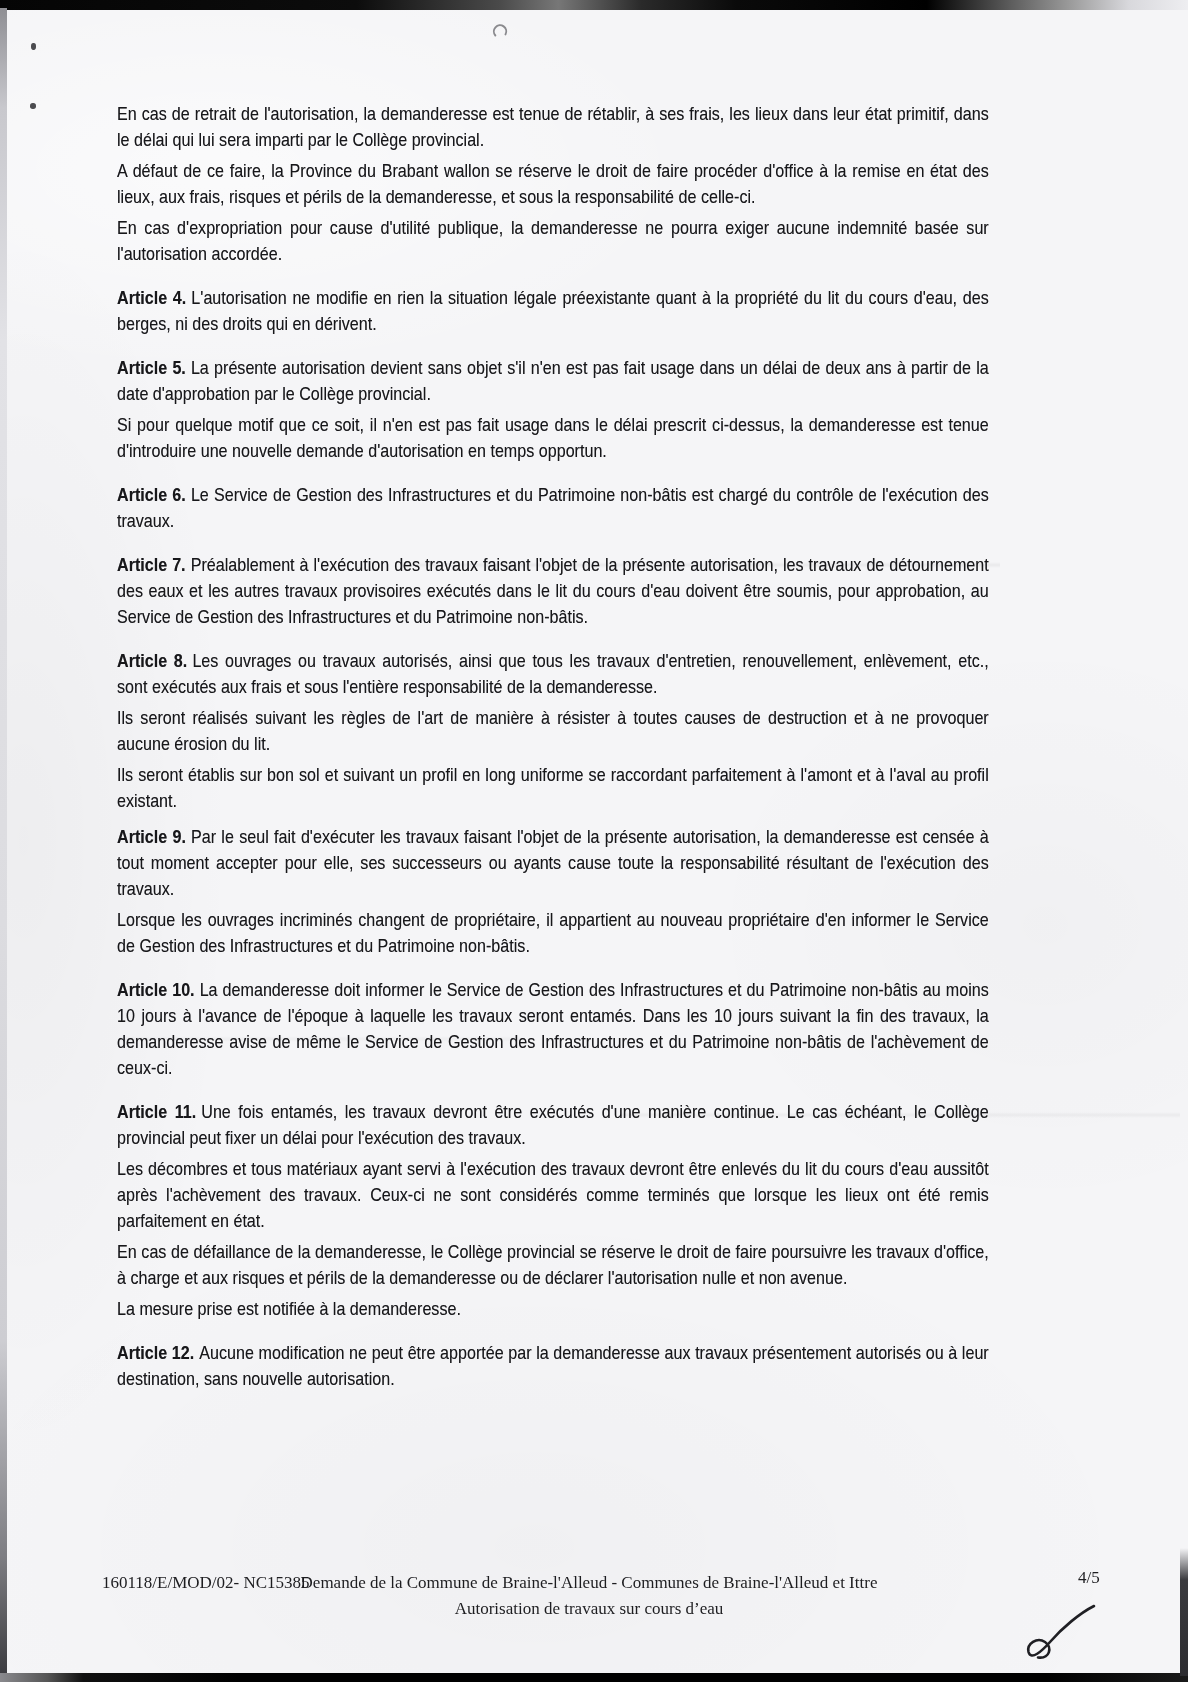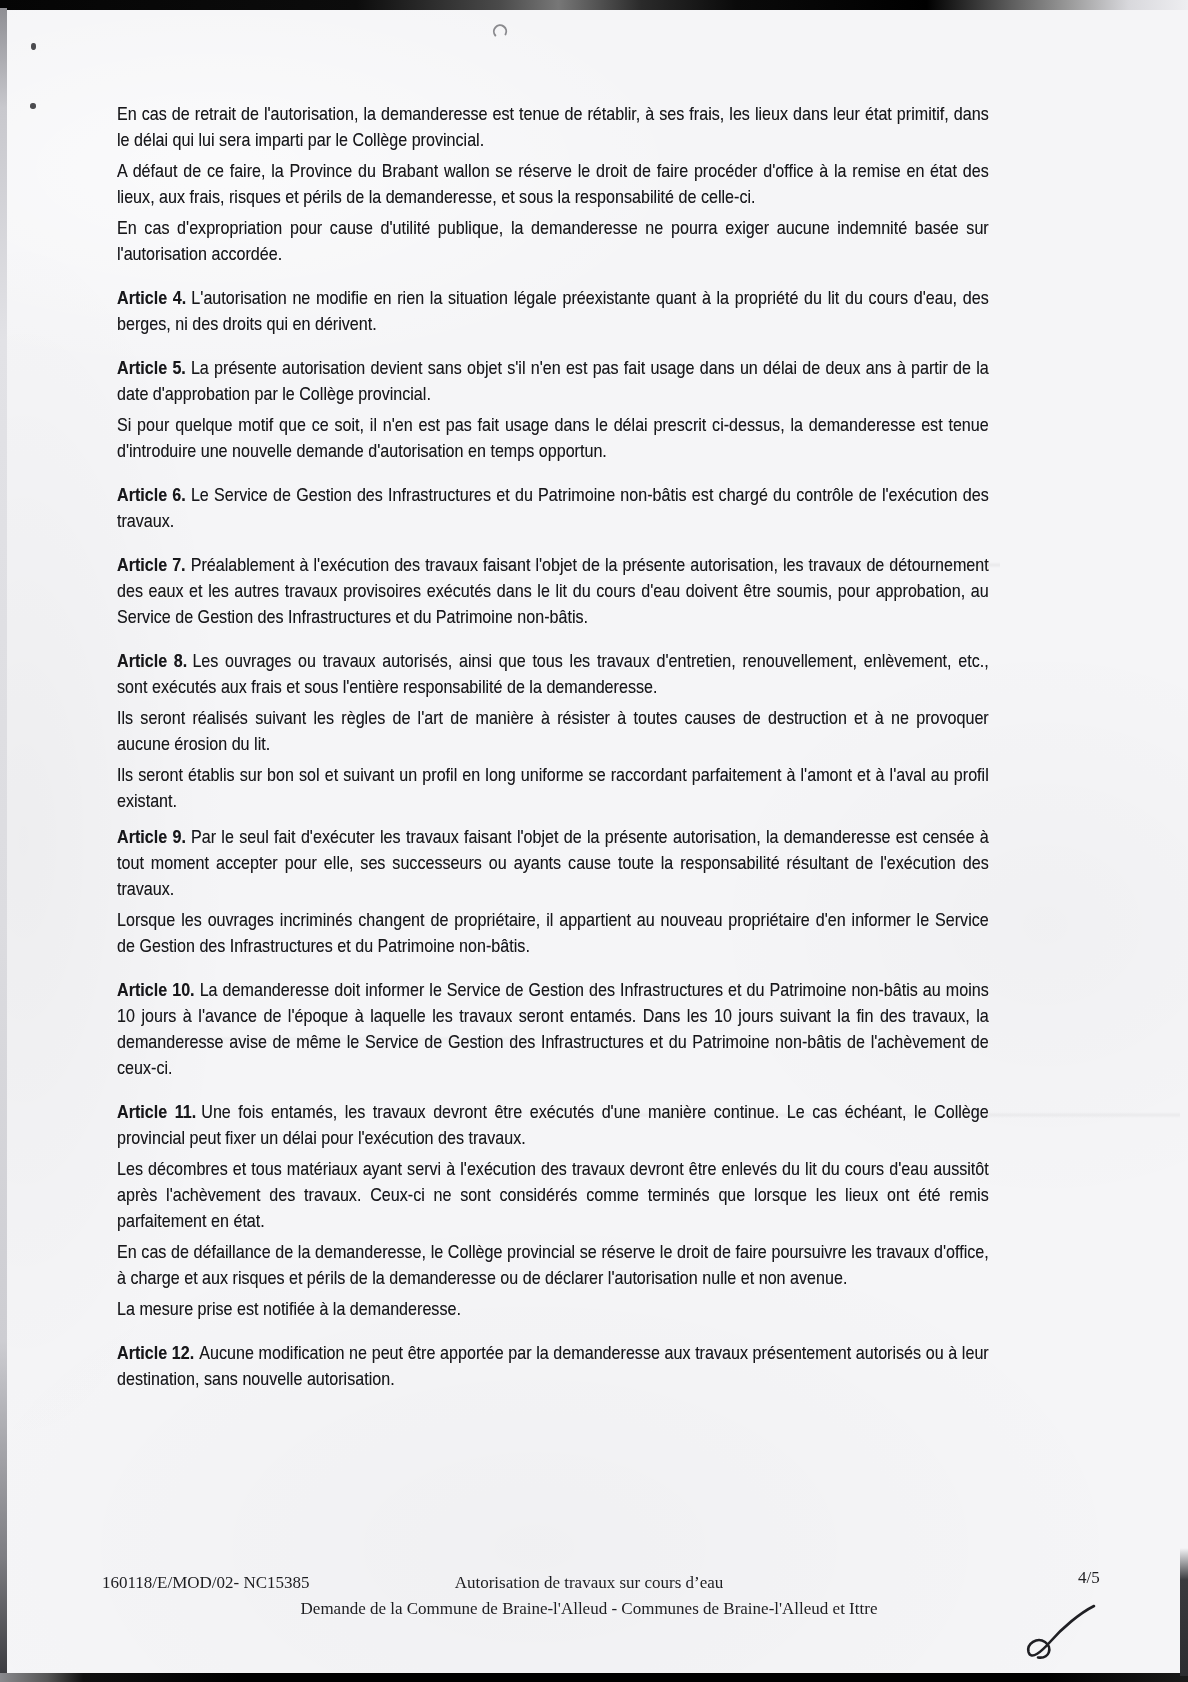--- a/index.html
+++ b/index.html
@@ -106,22 +106,22 @@
     <p class="p art"><b class="lbl">Article 10.</b><span>La demanderesse doit informer le Service de Gestion des Infrastructures et du Patrimoine non-bâtis au moins 10 jours à l'avance de l'époque à laquelle les travaux seront entamés. Dans les 10 jours suivant la fin des travaux, la demanderesse avise de même le Service de Gestion des Infrastructures et du Patrimoine non-bâtis de l'achèvement de ceux-ci.</span></p>
     <p class="p art"><b class="lbl">Article 11.</b><span>Une fois entamés, les travaux devront être exécutés d'une manière continue. Le cas échéant, le Collège provincial peut fixer un délai pour l'exécution des travaux.</span></p>
     <p class="p"><span>Les décombres et tous matériaux ayant servi à l'exécution des travaux devront être enlevés du lit du cours d'eau aussitôt après l'achèvement des travaux. Ceux-ci ne sont considérés comme terminés que lorsque les lieux ont été remis parfaitement en état.</span></p>
     <p class="p"><span>En cas de défaillance de la demanderesse, le Collège provincial se réserve le droit de faire poursuivre les travaux d'office, à charge et aux risques et périls de la demanderesse ou de déclarer l'autorisation nulle et non avenue.</span></p>
     <p class="p"><span>La mesure prise est notifiée à la demanderesse.</span></p>
     <p class="p art"><b class="lbl">Article 12.</b><span>Aucune modification ne peut être apportée par la demanderesse aux travaux présentement autorisés ou à leur destination, sans nouvelle autorisation.</span></p>
   </div>
 
   <div class="footer-text" id="f-ref">160118/E/MOD/02- NC15385</div>
   <div class="footer-text" id="f-center">
+    <div>Demande de la Commune de Braine-l'Alleud - Communes de Braine-l'Alleud et Ittre</div>
     <div>Autorisation de travaux sur cours d’eau</div>
-    <div>Demande de la Commune de Braine-l'Alleud - Communes de Braine-l'Alleud et Ittre</div>
   </div>
   <div class="footer-text" id="f-page">4/5</div>
 
   <svg class="mark" id="signature" viewBox="0 0 82 62">
     <path d="M74,4 C60,11 42,26 30,40 C22,49 11,59 8.5,50 C6.5,42 17,34.5 25,40 C33,45.5 29.5,57 18,55.5" fill="none" stroke="#1f1f24" stroke-width="2.6" stroke-linecap="round"></path>
   </svg>
 
 </div>
 
 </body></html>

